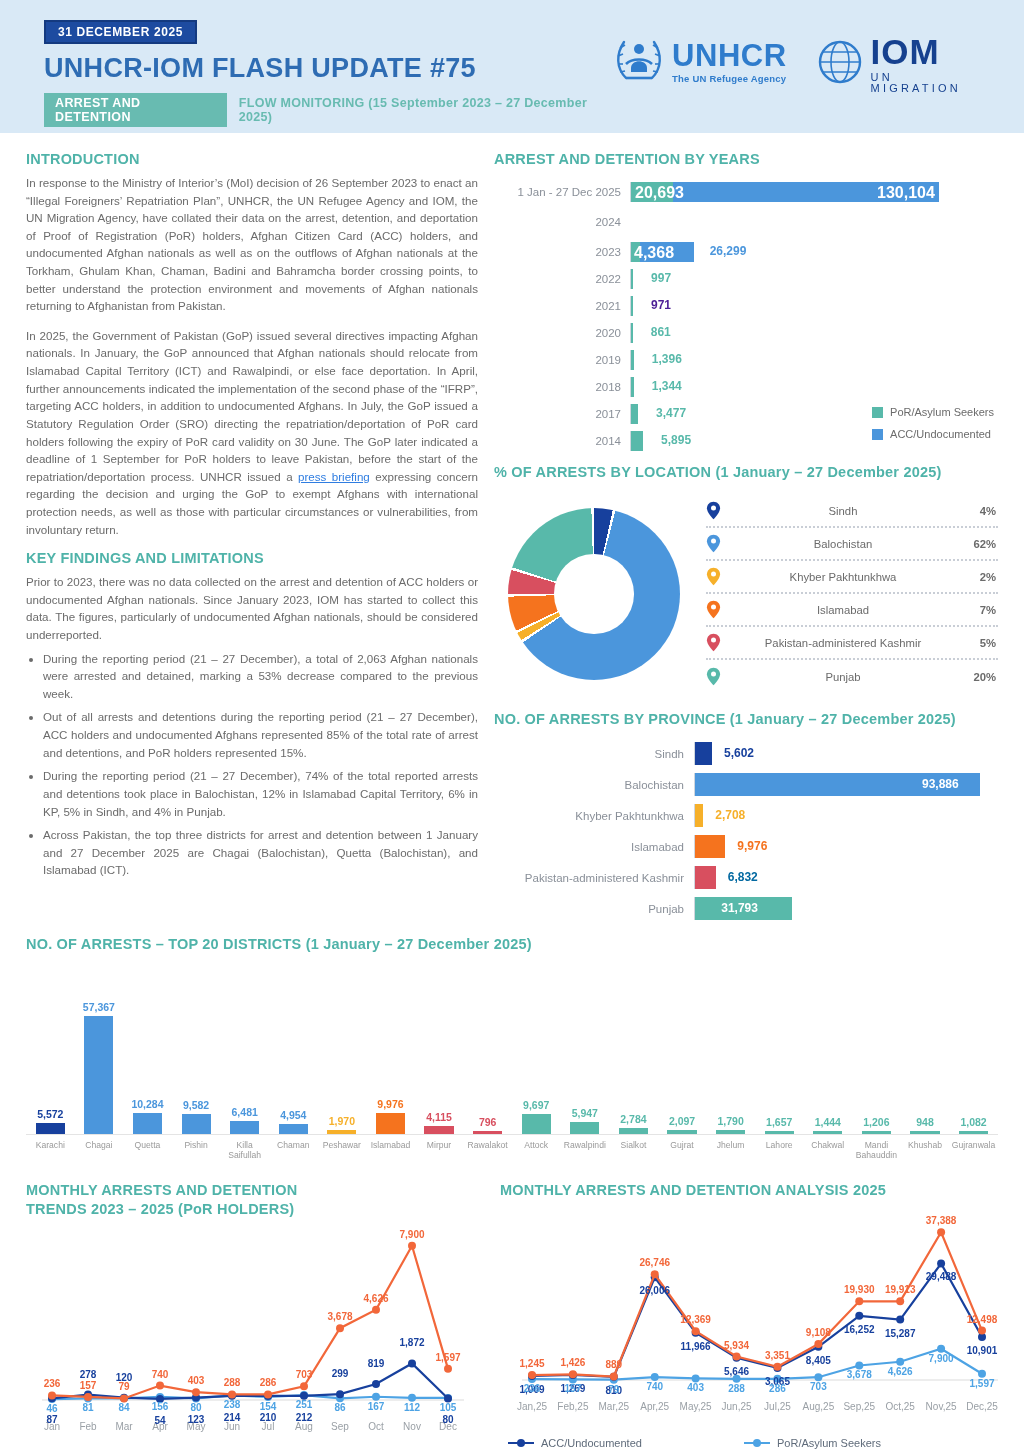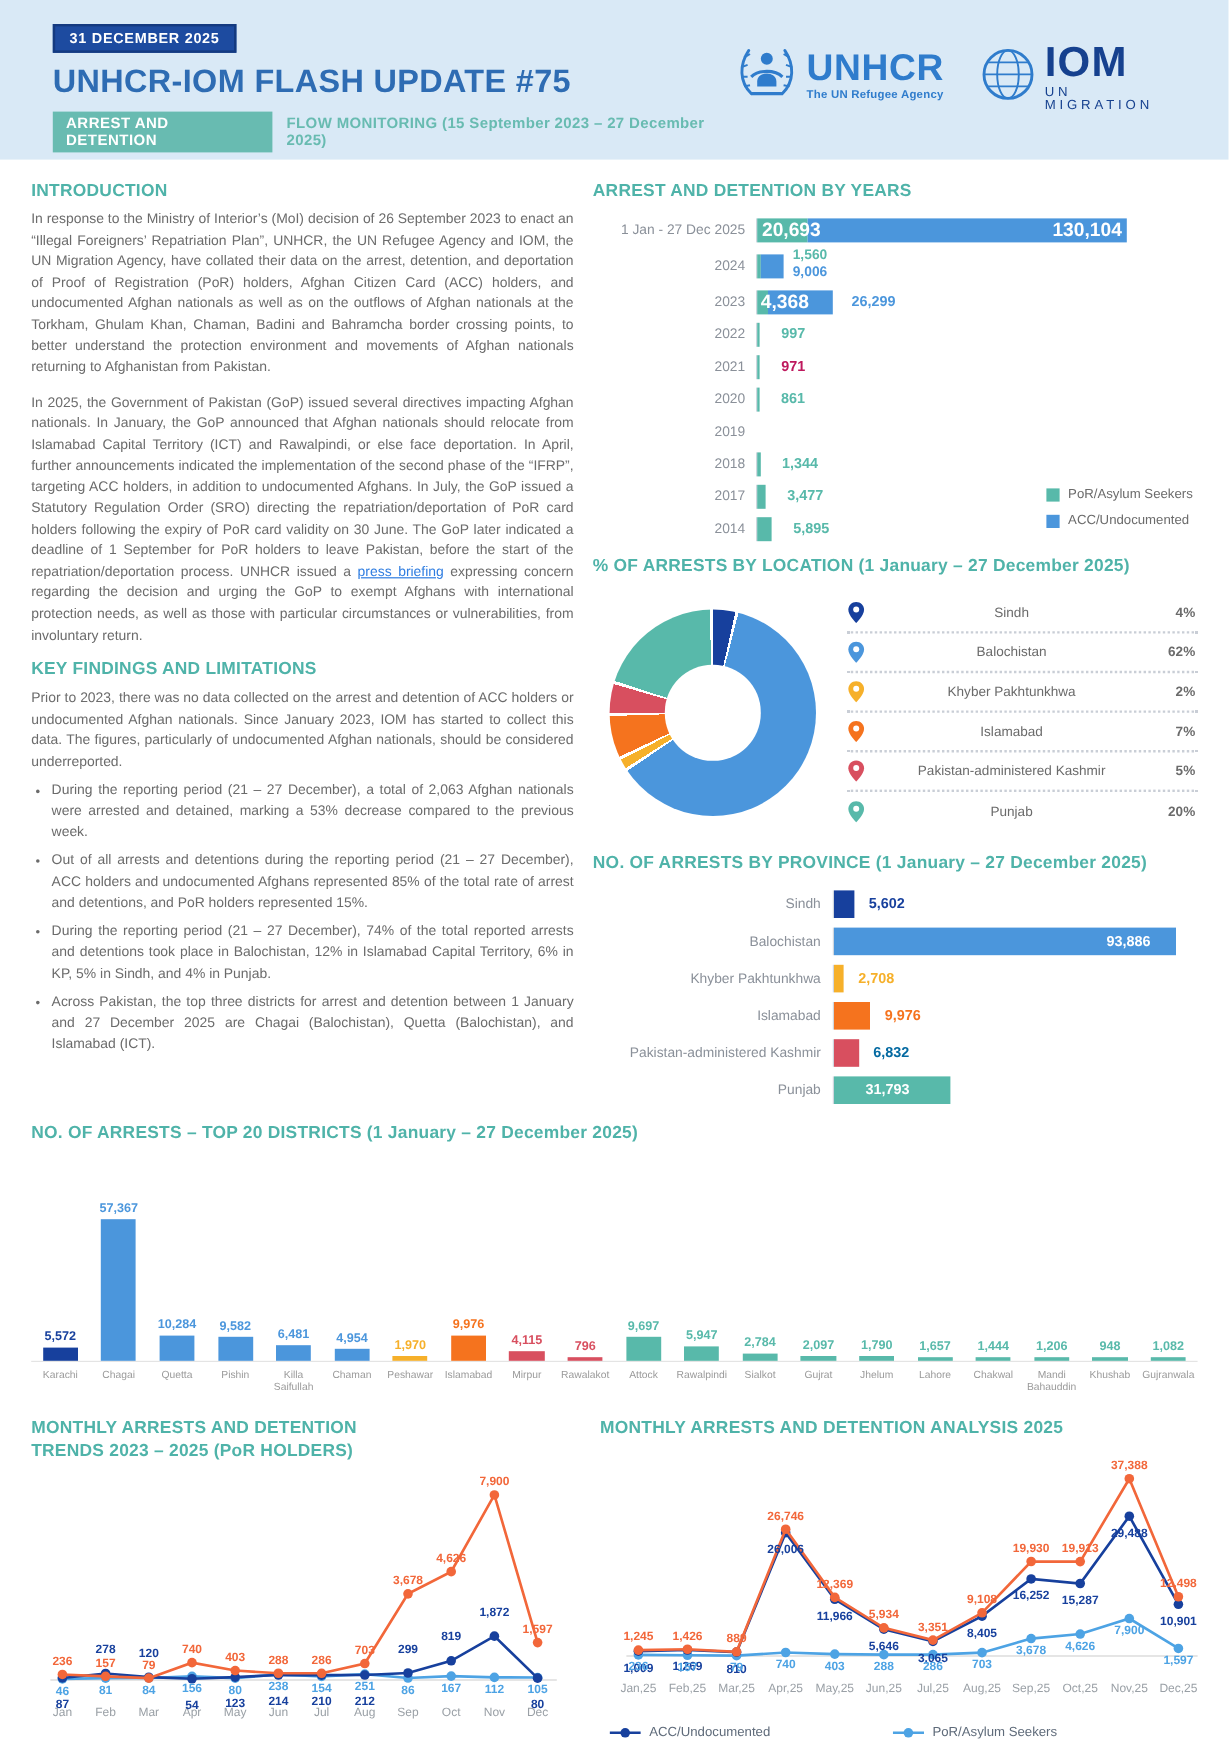--- a/index.html
+++ b/index.html
@@ -179,28 +179,20 @@
             <div class="yr-label">1 Jan - 27 Dec 2025</div>
             <div class="yr-wrap">
               <div class="yr-bar" style="left: 0px; width: 42.2651px; background: rgb(88, 185, 170);"></div>
               <div class="yr-bar" style="left: 42.2651px; width: 265.735px; background: rgb(75, 150, 220);"></div>
               <span class="yr-in" style="left: 4px;">20,693</span>
               <span class="yr-in" style="left: 246px;">130,104</span>
             </div>
           </div>
           <div class="yr-row tall">
             <div class="yr-label">2024</div>
-            <div class="yr-wrap">
-              <div class="yr-bar" style="left: 0px; width: 3.18627px; background: rgb(88, 185, 170);"></div>
-              <div class="yr-bar" style="left: 3.18627px; width: 18.3946px; background: rgb(75, 150, 220);"></div>
-              <div class="yr-stack" style="left: 29.5809px;">
-                <div style="color:#58b9aa">1,560</div>
-                <div style="color:#4b96dc">9,006</div>
-              </div>
-            </div>
           </div>
           <div class="yr-row">
             <div class="yr-label">2023</div>
             <div class="yr-wrap">
               <div class="yr-bar" style="left: 0px; width: 8.92156px; background: rgb(88, 185, 170);"></div>
               <div class="yr-bar" style="left: 8.92156px; width: 53.7152px; background: rgb(75, 150, 220);"></div>
               <span class="yr-in" style="left: 3px;">4,368</span>
               <span class="yr-out" style="left: 78.6368px; color: rgb(75, 150, 220);">26,299</span>
             </div>
           </div>
@@ -208,32 +200,36 @@
             <div class="yr-label">2022</div>
             <div class="yr-wrap">
               <div class="yr-bar" style="left: 0px; width: 2.03635px; background: rgb(88, 185, 170);"></div>
               <span class="yr-out" style="left: 20.0364px; color: rgb(88, 185, 170);">997</span>
             </div>
           </div>
           <div class="yr-row">
             <div class="yr-label">2021</div>
             <div class="yr-wrap">
               <div class="yr-bar" style="left: 0px; width: 1.98325px; background: rgb(88, 185, 170);"></div>
-              <span class="yr-out" style="left: 19.9832px; color: #be185d;">971</span>
+              <span class="yr-out" style="left: 19.9832px; color: #4c1d95;">971</span>
             </div>
           </div>
           <div class="yr-row">
             <div class="yr-label">2020</div>
             <div class="yr-wrap">
               <div class="yr-bar" style="left: 0px; width: 1.75858px; background: rgb(88, 185, 170);"></div>
               <span class="yr-out" style="left: 19.7586px; color: rgb(88, 185, 170);">861</span>
             </div>
           </div>
           <div class="yr-row">
             <div class="yr-label">2019</div>
+            <div class="yr-wrap">
+              <div class="yr-bar" style="left: 0px; width: 2.8513px; background: rgb(88, 185, 170);"></div>
+              <span class="yr-out" style="left: 20.8513px; color: rgb(88, 185, 170);">1,396</span>
+            </div>
           </div>
           <div class="yr-row">
             <div class="yr-label">2018</div>
             <div class="yr-wrap">
               <div class="yr-bar" style="left: 0px; width: 2.74509px; background: rgb(88, 185, 170);"></div>
               <span class="yr-out" style="left: 20.7451px; color: rgb(88, 185, 170);">1,344</span>
             </div>
           </div>
           <div class="yr-row">
             <div class="yr-label">2017</div>

